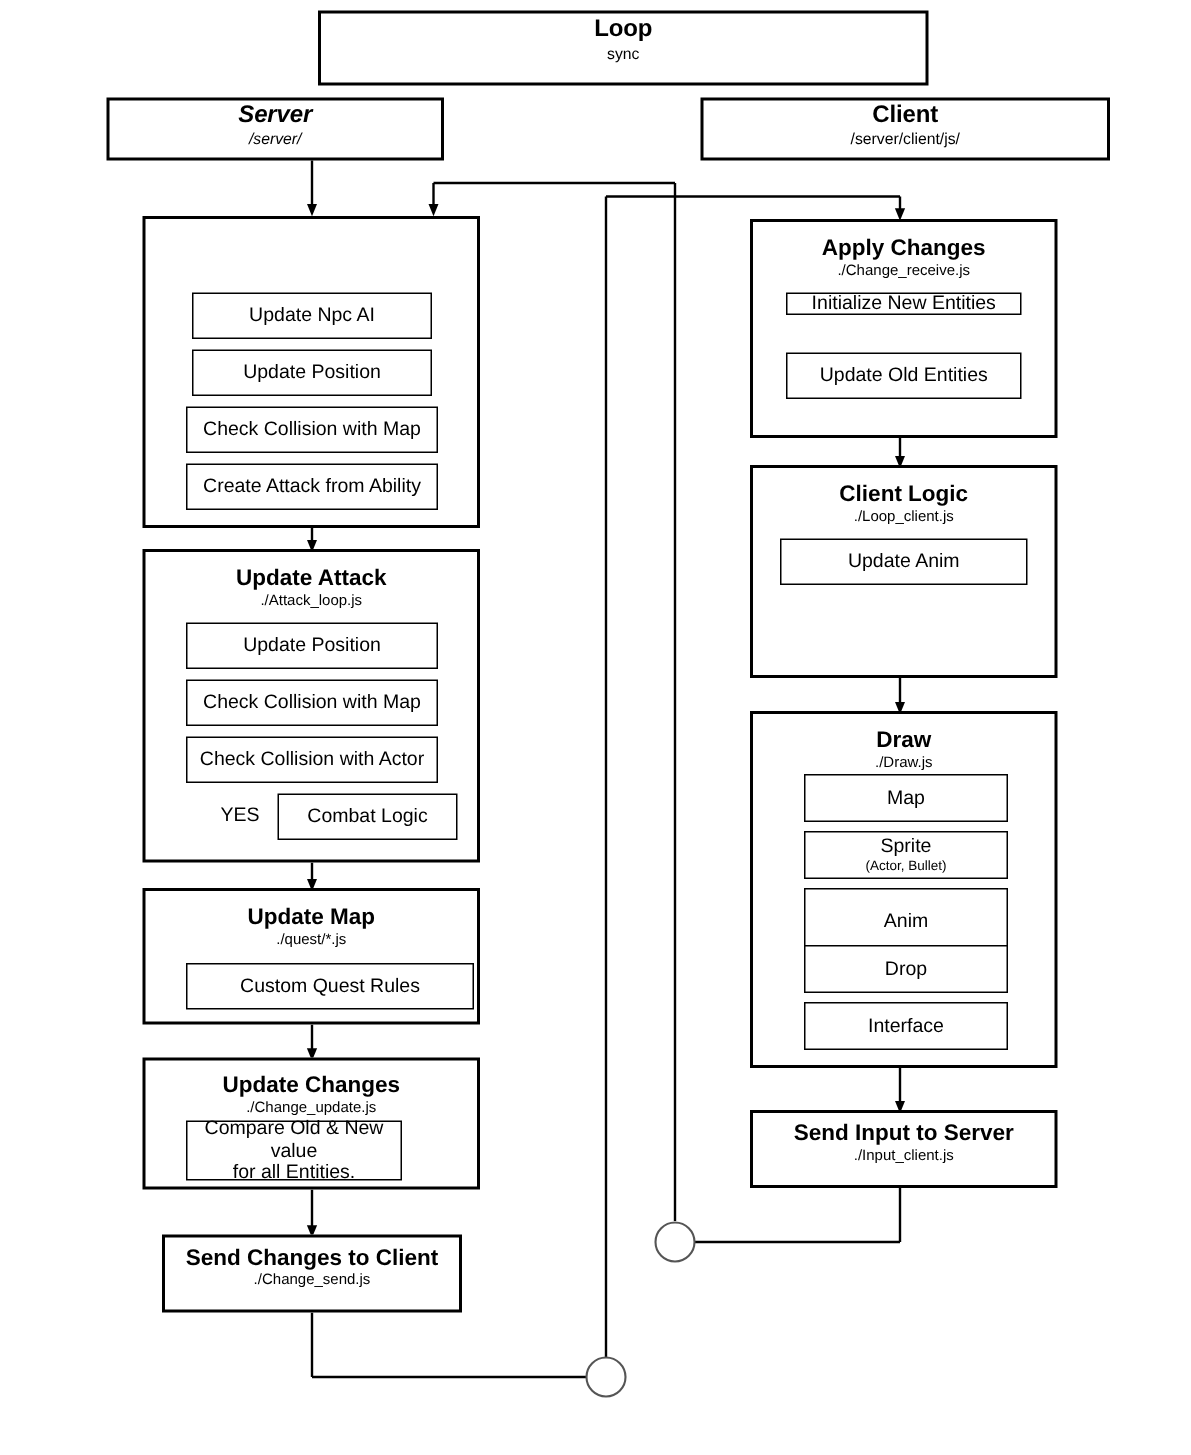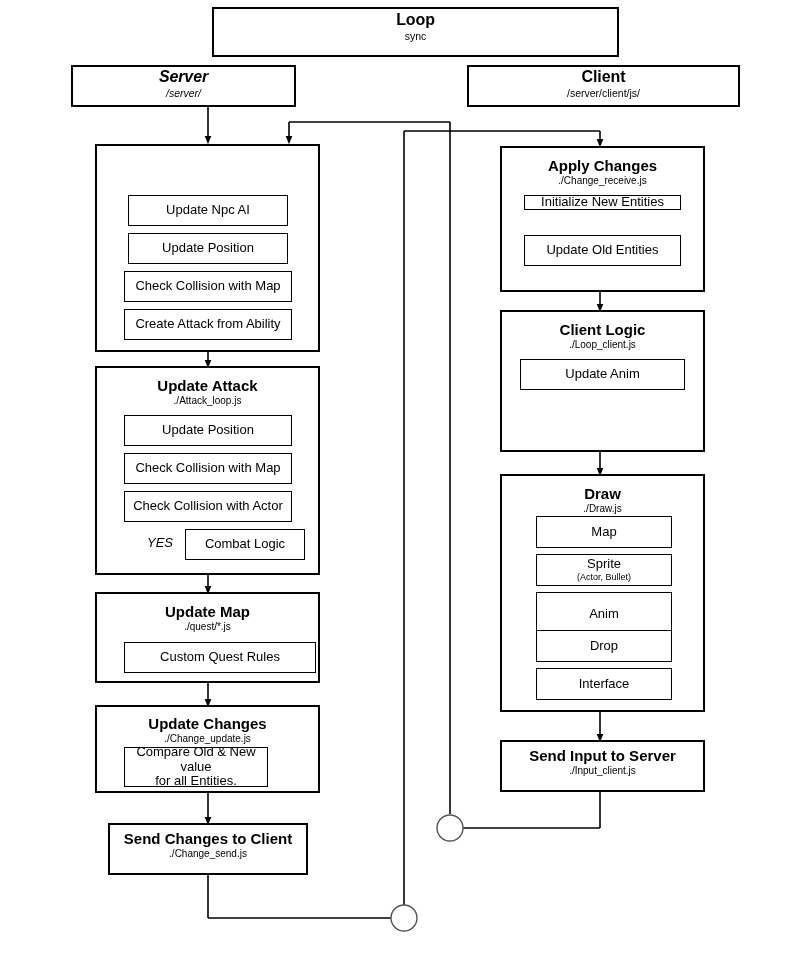--- a/index.html
+++ b/index.html
@@ -67,21 +67,20 @@
   .step .sub2 {
     font-size: 9px;
     line-height: 1.1;
     margin-top: 1px;
   }
   .plain-label {
     position: absolute;
     font-size: 13px;
     line-height: 1.15;
     text-align: center;
-    font-style: italic;
   }
   .grp-head {
     position: absolute;
     left: 0; right: 0;
     text-align: center;
   }
 </style>
 </head>
 <body>
 

